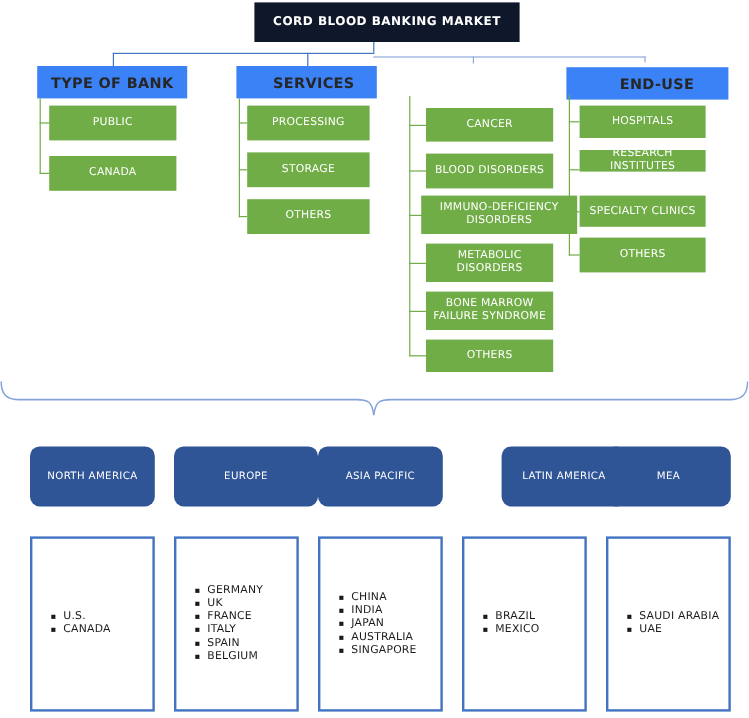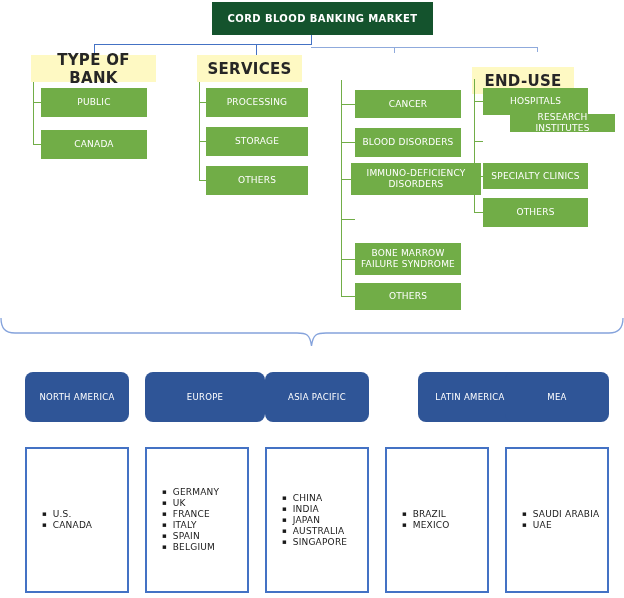--- a/index.html
+++ b/index.html
@@ -2,25 +2,25 @@
 <html><head>
 <meta charset="utf-8">
 <style>
   html,body{margin:0;padding:0;background:#ffffff;}
   #canvas{
     position:relative;width:624px;height:598px;background:#ffffff;overflow:hidden;
     font-family:"DejaVu Sans","Liberation Sans",sans-serif;
   }
   .abs{position:absolute;}
   .root-box{
-    background:#14532d;color:#ffffff;font-weight:bold;font-size:10px;letter-spacing:.4px;
+    background:#0f172a;color:#ffffff;font-weight:bold;font-size:10px;letter-spacing:.4px;
     display:flex;align-items:center;justify-content:center;text-align:center;
   }
   .seg-hdr{
-    background:#fef9c3;color:#262626;font-weight:bold;font-size:15px;letter-spacing:.3px;
+    background:#3b82f6;color:#262626;font-weight:bold;font-size:12px;letter-spacing:.3px;
     display:flex;align-items:center;justify-content:center;text-align:center;
   }
   .gbox{
     background:#71ad47;color:#ffffff;font-size:9px;letter-spacing:.2px;line-height:1.18;
     display:flex;align-items:center;justify-content:center;text-align:center;padding:1px 2px;box-sizing:border-box;
   }
   .line-blue{background:#4472c4;}
   .line-lblue{background:#8faadc;}
   .line-green{background:#71ad47;}
   .region-hdr{
@@ -54,54 +54,55 @@
   <div class="abs" style="left:31px;top:55px;width:125px;height:110px;">
     <div class="abs seg-hdr" style="left:0;top:0;width:125px;height:27px;">TYPE OF BANK</div>
     <div class="abs line-green" style="left:2px;top:27px;width:1px;height:63px;"></div>
     <div class="abs line-green" style="left:2px;top:47px;width:9px;height:1px;"></div>
     <div class="abs line-green" style="left:2px;top:89px;width:9px;height:1px;"></div>
     <div class="abs gbox" style="left:10px;top:33px;width:106px;height:29px;">PUBLIC</div>
     <div class="abs gbox" style="left:10px;top:75px;width:106px;height:29px;">CANADA</div>
   </div>
 
   <div class="abs" style="left:197px;top:55px;width:115px;height:145px;">
-    <div class="abs seg-hdr" style="left:0;top:0;width:105px;height:27px;">SERVICES</div>
+    <div class="abs seg-hdr" style="left:0;top:0;width:105px;height:27px;padding-left:12px;">SERVICES</div>
     <div class="abs line-green" style="left:2px;top:27px;width:1px;height:99px;"></div>
     <div class="abs line-green" style="left:2px;top:47px;width:7px;height:1px;"></div>
     <div class="abs line-green" style="left:2px;top:86px;width:7px;height:1px;"></div>
     <div class="abs line-green" style="left:2px;top:125px;width:7px;height:1px;"></div>
     <div class="abs gbox" style="left:9px;top:33px;width:102px;height:29px;">PROCESSING</div>
     <div class="abs gbox" style="left:9px;top:72px;width:102px;height:29px;">STORAGE</div>
     <div class="abs gbox" style="left:9px;top:111px;width:102px;height:29px;">OTHERS</div>
   </div>
 
   <div class="abs" style="left:339px;top:53px;width:122px;height:260px;">
     <div class="abs line-green" style="left:2px;top:27px;width:1px;height:217px;"></div>
     <div class="abs line-green" style="left:2px;top:51px;width:14px;height:1px;"></div>
     <div class="abs line-green" style="left:2px;top:89px;width:14px;height:1px;"></div>
     <div class="abs line-green" style="left:2px;top:126px;width:14px;height:1px;"></div>
     <div class="abs line-green" style="left:2px;top:166px;width:14px;height:1px;"></div>
     <div class="abs line-green" style="left:2px;top:206px;width:14px;height:1px;"></div>
     <div class="abs line-green" style="left:2px;top:243px;width:14px;height:1px;"></div>
     <div class="abs gbox" style="left:16px;top:37px;width:106px;height:28px;">CANCER</div>
     <div class="abs gbox" style="left:16px;top:75px;width:106px;height:29px;">BLOOD DISORDERS</div>
     <div class="abs gbox" style="left:12px;top:110px;width:130px;height:32px;">IMMUNO-DEFICIENCY DISORDERS</div>
+    <div class="abs gbox" style="left:16px;top:150px;width:106px;height:32px;">METABOLIC DISORDERS</div>
     <div class="abs gbox" style="left:16px;top:190px;width:106px;height:32px;">BONE MARROW FAILURE SYNDROME</div>
     <div class="abs gbox" style="left:16px;top:230px;width:106px;height:27px;">OTHERS</div>
   </div>
 
   <div class="abs" style="left:472px;top:52px;width:116px;height:180px;">
-    <div class="abs seg-hdr" style="left:0;top:15px;width:102px;height:27px;">END-USE</div>
+    <div class="abs seg-hdr" style="left:0;top:4px;width:119px;height:27px;padding-left:16px;">END-USE</div>
     <div class="abs line-green" style="left:2px;top:27px;width:1px;height:134px;"></div>
     <div class="abs line-green" style="left:2px;top:49px;width:9px;height:1px;"></div>
     <div class="abs line-green" style="left:2px;top:89px;width:9px;height:1px;"></div>
     <div class="abs line-green" style="left:2px;top:124px;width:9px;height:1px;"></div>
     <div class="abs line-green" style="left:2px;top:160px;width:9px;height:1px;"></div>
     <div class="abs gbox" style="left:11px;top:36px;width:105px;height:27px;">HOSPITALS</div>
-    <div class="abs gbox" style="left:11px;top:62px;width:105px;height:18px;margin-left:27px;">RESEARCH INSTITUTES</div>
+    <div class="abs gbox" style="left:11px;top:73px;width:105px;height:18px;">RESEARCH INSTITUTES</div>
     <div class="abs gbox" style="left:11px;top:111px;width:105px;height:26px;">SPECIALTY CLINICS</div>
     <div class="abs gbox" style="left:11px;top:146px;width:105px;height:29px;">OTHERS</div>
   </div>
 
   <svg class="abs" style="left:0;top:312px;" width="624" height="44" viewBox="0 0 624 44">
     <path d="M1 6 C1 16 5 21 15 21 L297 21 C306 21 310 22 311.5 34 C313 22 317 21 326 21 L609 21 C619 21 623 16 623 6" fill="none" stroke="#85a3dc" stroke-width="1.3"></path>
   </svg>
 
   <div class="abs region-hdr" style="left:25px;top:372px;width:104px;height:50px;">NORTH AMERICA</div>
   <div class="abs region-hdr" style="left:145px;top:372px;width:120px;height:50px;">EUROPE</div>

